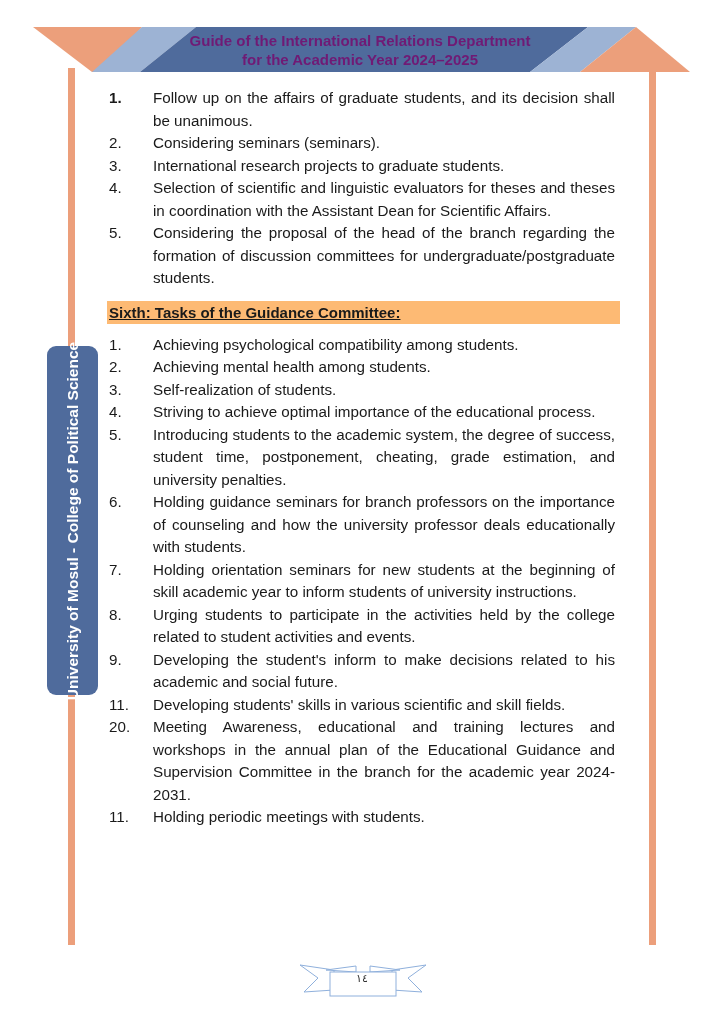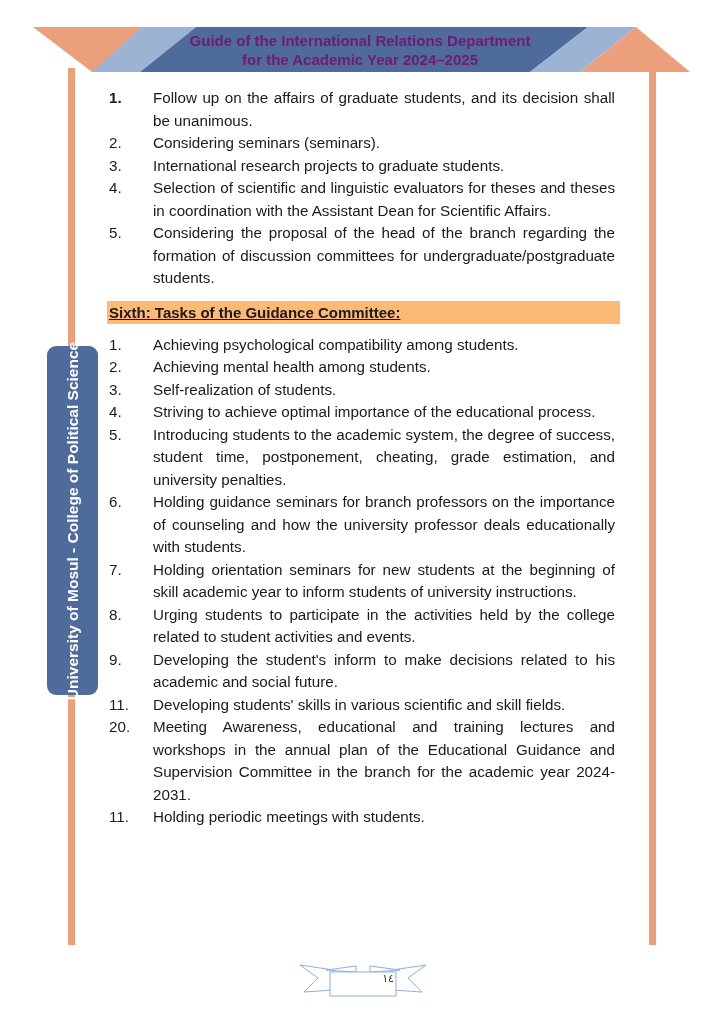--- a/index.html
+++ b/index.html
@@ -17,21 +17,21 @@
                      white-space: nowrap; color: #ffffff; font-weight: bold; font-size: 15.5px; }
   .content { position: absolute; left: 109px; top: 87px; width: 506px;
              font-size: 15.2px; line-height: 22.5px; }
   ol.tasks { list-style: none; margin: 0; padding: 0; }
   ol.tasks li { position: relative; padding-left: 44px; text-align: justify; }
   ol.tasks li .num { position: absolute; left: 0; top: 0; }
   ol.tasks li .num.bold { font-weight: bold; }
   .section-heading { margin: 11px 9px 10px -2px; width: 509px; background: #fdba74; font-weight: bold;
                      padding: 0 2px; height: 23px; line-height: 23px; font-size: 15px; text-decoration: underline; }
   .footer-svg { position: absolute; left: 298px; top: 960px; width: 130px; height: 40px; }
-  .page-number { position: absolute; left: 330px; top: 972px; width: 64px; text-align: right;
+  .page-number { position: absolute; left: 330px; top: 972px; width: 64px; text-align: center;
                  font-size: 11px; color: #333; }
 </style>
 </head>
 <body>
 
 <svg class="header-svg" viewBox="0 0 724 80">
   <polygon points="33,27 142,27 102,72 92,72" fill="#ec9f7b"></polygon>
   <polygon points="142,27 196,27 140,72 92,72" fill="#9db3d4"></polygon>
   <polygon points="196,27 588,27 530,72 140,72" fill="#4f6b9c"></polygon>
   <polygon points="588,27 636,27 580,72 530,72" fill="#9db3d4"></polygon>

